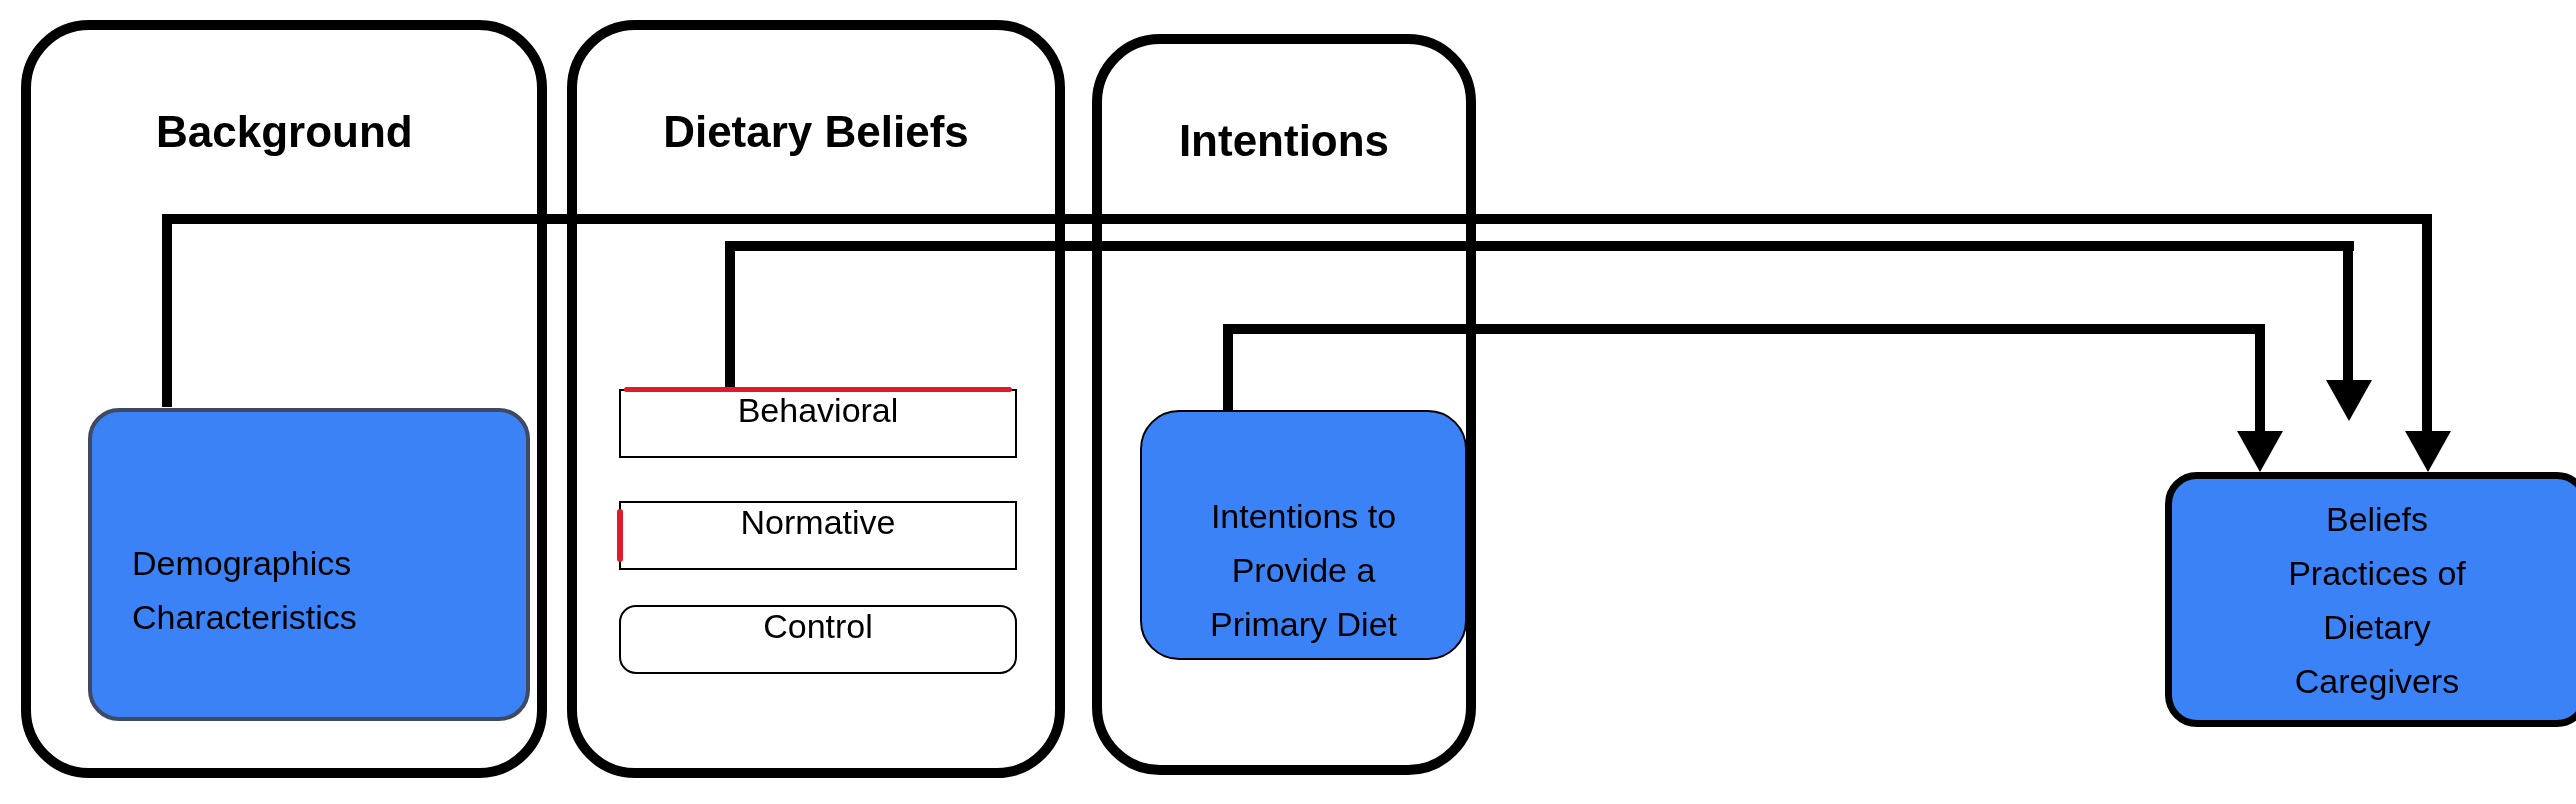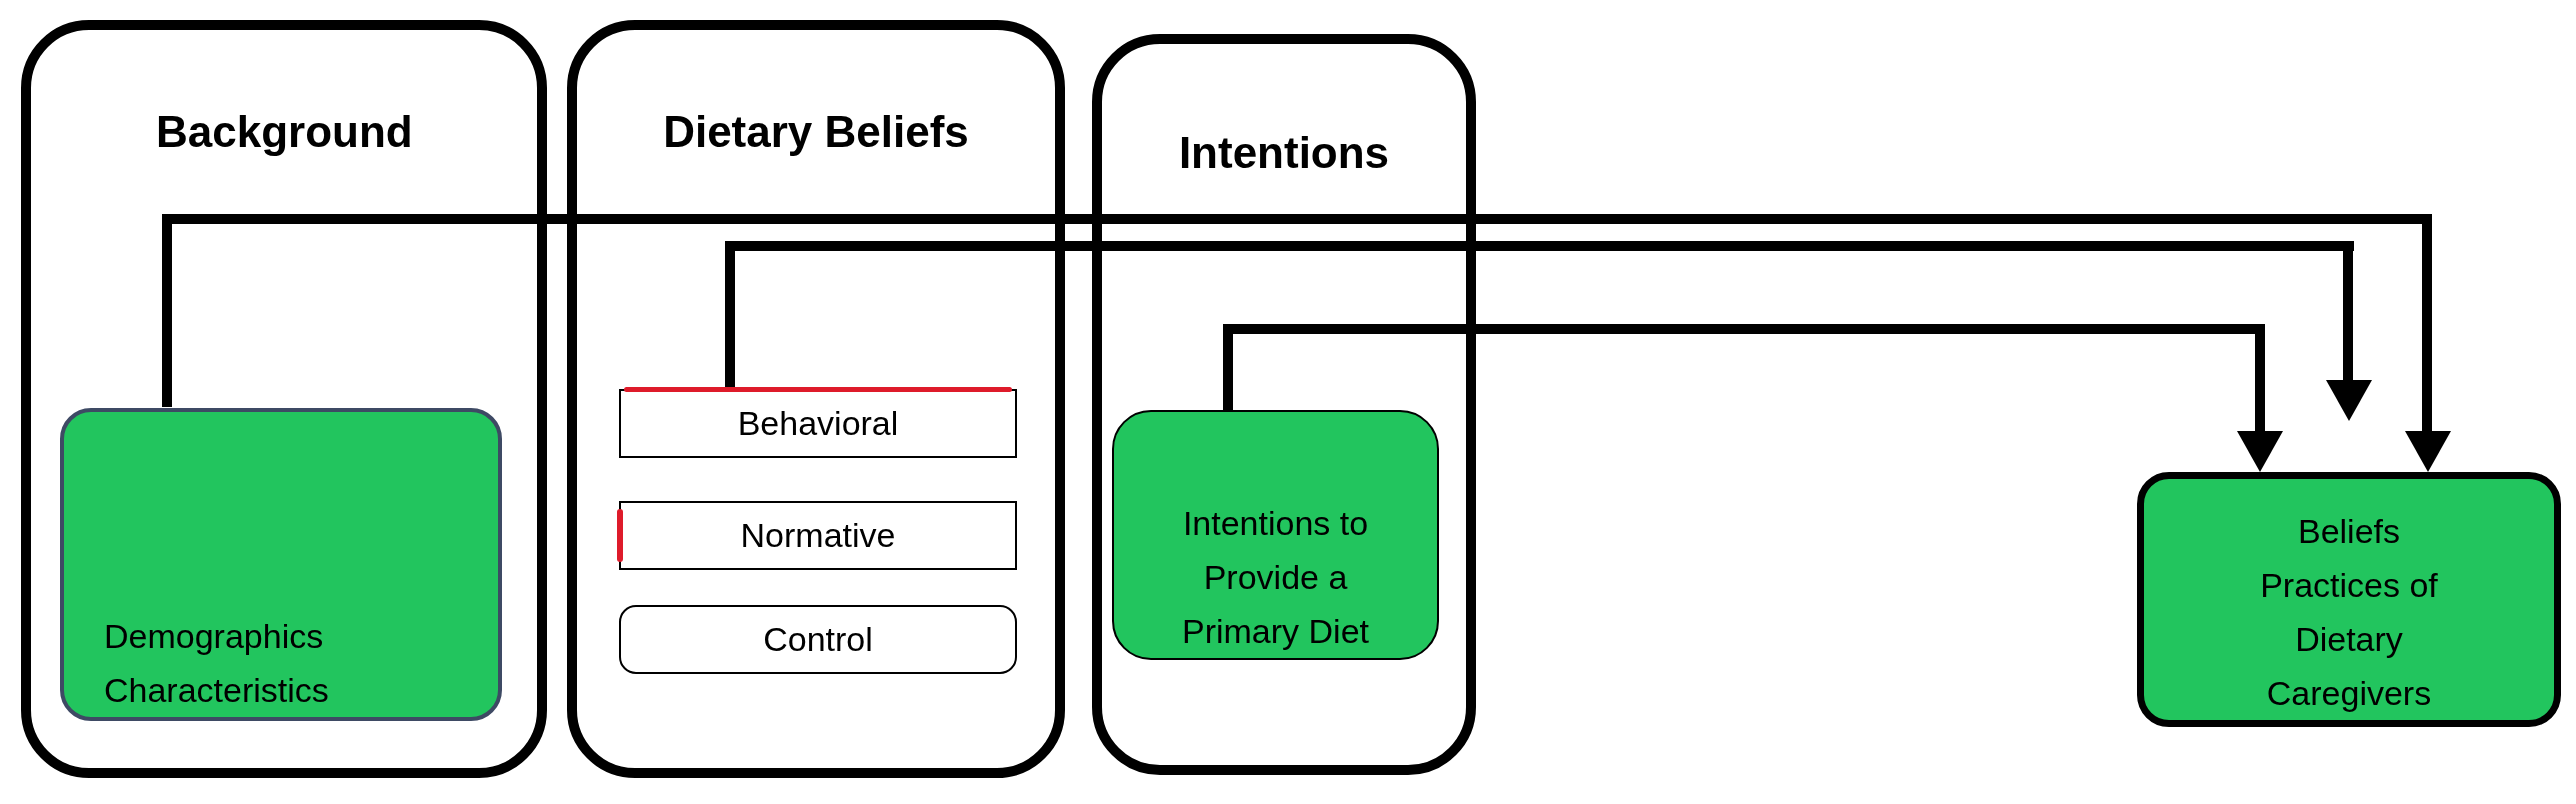--- a/index.html
+++ b/index.html
@@ -32,44 +32,45 @@
   .line{position:absolute;background:#000;z-index:3;}
   .arrowhead{
     position:absolute;width:0;height:0;z-index:3;
     border-left:23px solid transparent;
     border-right:23px solid transparent;
     border-top:41px solid #000;
   }
   
   .node{
     position:absolute;
-    background:#22c55e;
+    background:#3b82f6;
     box-sizing:border-box;
     z-index:4;
     display:flex;
     flex-direction:column;
     align-items:center;
-    justify-content:flex-end;
+    justify-content:center;
     font-size:34px;
     line-height:54px;
     text-align:center;
+    margin-left:28px;
   }
   .node-demographics{
     border:4.3px solid #3e4a64;
     border-radius:31px;
     align-items:flex-start;
     text-align:left;
     padding:51px 14.2px 0 40px;
   }
   .belief-box{
     border:2.8px solid #000;
     position:absolute;
     background:#fff;
     z-index:4;
-    display:flex;align-items:center;justify-content:center;
+    display:flex;justify-content:center;
     font-size:34px;
     box-sizing:border-box;
   }
   .belief-control{border-radius:17px;}
   .red-top{
     position:absolute;left:2.8px;right:2.8px;top:-4.3px;height:5.7px;
     background:#de1b2a;border-radius:3.6px;z-index:5;
   }
   .red-left{
     position:absolute;left:-4.3px;top:5.7px;bottom:5.7px;width:6.4px;
@@ -92,21 +93,21 @@
 
   <div class="group" style="left:21.3px;top:20px;width:526px;height:758px;">
     <div class="group-title" style="top:77px;">Background</div>
   </div>
 
   <div class="group" style="left:567px;top:20px;width:498px;height:758px;">
     <div class="group-title" style="top:77px;">Dietary Beliefs</div>
   </div>
 
   <div class="group" style="left:1092px;top:34px;width:384px;height:741px;">
-    <div class="group-title" style="top:84px;">Intentions</div>
+    <div class="group-title" style="top:72px;">Intentions</div>
   </div>
 
   <div class="line" style="left:162px;top:219px;width:10px;height:188px;"></div>
   <div class="line" style="left:162px;top:214px;width:2270px;height:10px;"></div>
   <div class="line" style="left:2422px;top:214px;width:10px;height:218px;"></div>
   <div class="arrowhead" style="left:2405px;top:431px;"></div>
 
   <div class="line" style="left:725px;top:246px;width:10px;height:143px;"></div>
   <div class="line" style="left:725px;top:241px;width:1629px;height:10px;"></div>
   <div class="line" style="left:2343px;top:241px;width:10px;height:139px;"></div>

